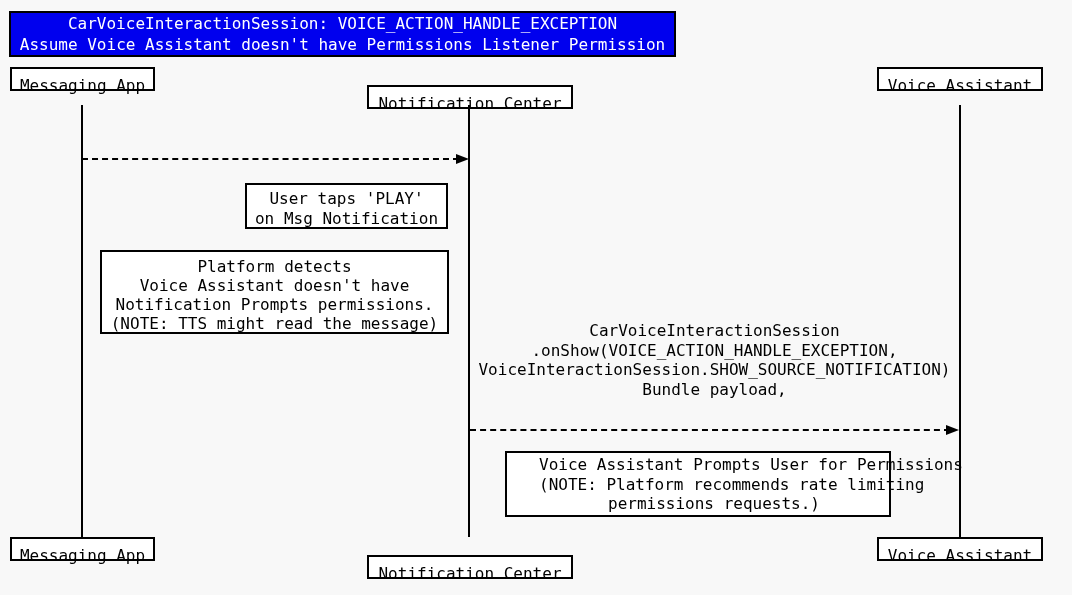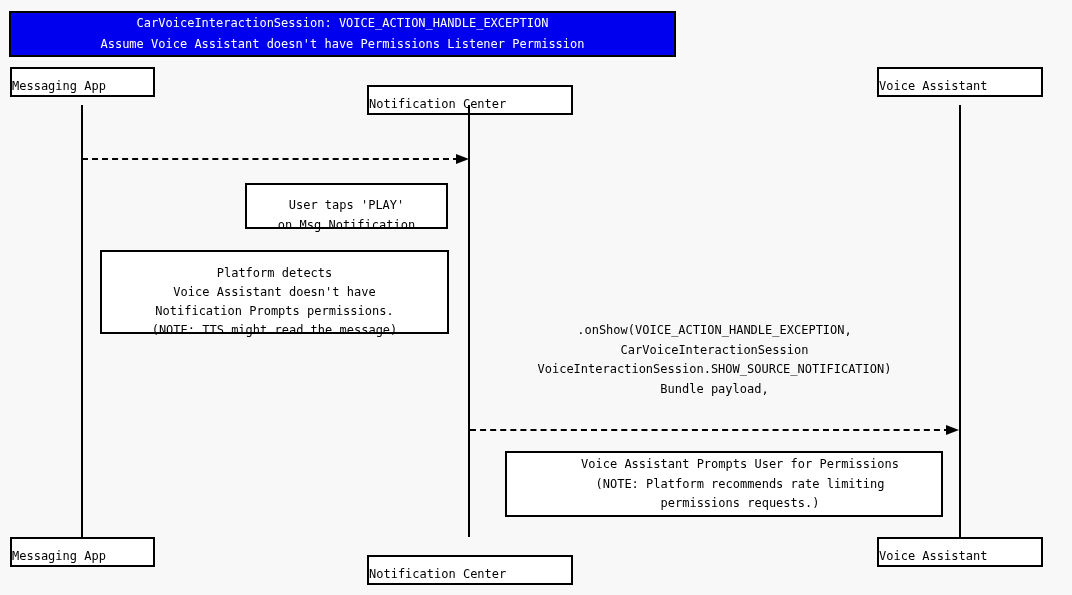--- a/index.html
+++ b/index.html
@@ -14,38 +14,39 @@
   body{
     background:var(--canvas-bg);
     font-family:"DejaVu Sans Mono","Liberation Mono",monospace;
     color:var(--text);
   }
   .canvas{
     position:relative;
     width:1072px;height:595px;
     background:var(--canvas-bg);
     overflow:hidden;
-    font-size:12px;
+    font-size:16px;
   }
   .title-box{
     position:absolute;left:9px;top:11px;width:667px;height:46px;
     box-sizing:border-box;
     background:var(--title-bg);
     border:2px solid var(--line);
     color:var(--title-text);
     text-align:center;
     line-height:21px;
     padding-top:0px;
     white-space:nowrap;
   }
   .actor-box{
-    position:absolute;height:30px;
+    position:absolute;height:24px;
     box-sizing:border-box;
     background:var(--box-bg);
     border:2px solid var(--line);
+    text-align:center;
     line-height:34px;
     white-space:nowrap;
   }
   .a1{left:10px;width:145px;}
   .a2{left:367px;width:206px;margin-top:18px;}
   .a3{left:877px;width:166px;}
   .top{top:67px;}
   .bottom{top:537px;}
   .lifeline{
     position:absolute;top:105px;height:432px;width:2px;
@@ -77,23 +78,23 @@
   .ah1{left:456px;top:154px;}
   .ah2{left:946px;top:425px;}
   .note-box{
     position:absolute;
     box-sizing:border-box;
     background:var(--box-bg);
     border:2px solid var(--line);
     text-align:center;
     white-space:nowrap;
   }
-  .n1{left:245px;top:183px;width:203px;height:46px;line-height:20px;padding-top:10px;}
-  .n2{left:100px;top:250px;width:349px;height:84px;line-height:19px;padding-top:12px;}
-  .n3{left:505px;top:451px;width:438px;height:66px;line-height:19.5px;padding-top:2px;padding-left:32px;}
+  .n1{left:245px;top:183px;width:203px;height:46px;line-height:20px;padding-top:4px;}
+  .n2{left:100px;top:250px;width:349px;height:84px;line-height:19px;padding-top:5px;}
+  .n3{left:505px;top:451px;width:386px;height:66px;line-height:19.5px;padding-top:2px;padding-left:32px;}
 </style>
 </head>
 <body>
 
 <div class="canvas">
 
   <div class="title-box">
     <div>CarVoiceInteractionSession: VOICE_ACTION_HANDLE_EXCEPTION</div>
     <div>Assume Voice Assistant doesn't have Permissions Listener Permission</div>
   </div>
@@ -115,22 +116,22 @@
   </div>
 
   <div class="note-box n2">
     <div>Platform detects</div>
     <div>Voice Assistant doesn't have</div>
     <div>Notification Prompts permissions.</div>
     <div>(NOTE: TTS might read the message)</div>
   </div>
 
   <div class="msg-label m2">
+    <div>CarVoiceInteractionSession</div>
     <div>.onShow(VOICE_ACTION_HANDLE_EXCEPTION,</div>
-    <div>CarVoiceInteractionSession</div>
     <div>VoiceInteractionSession.SHOW_SOURCE_NOTIFICATION)</div>
     <div>Bundle payload,</div>
   </div>
   <div class="arrow-line ar2"></div>
   <div class="arrow-head ah2"></div>
 
   <div class="note-box n3">
     <div>Voice Assistant Prompts User for Permissions</div>
     <div>(NOTE: Platform recommends rate limiting</div>
     <div>permissions requests.)</div>

